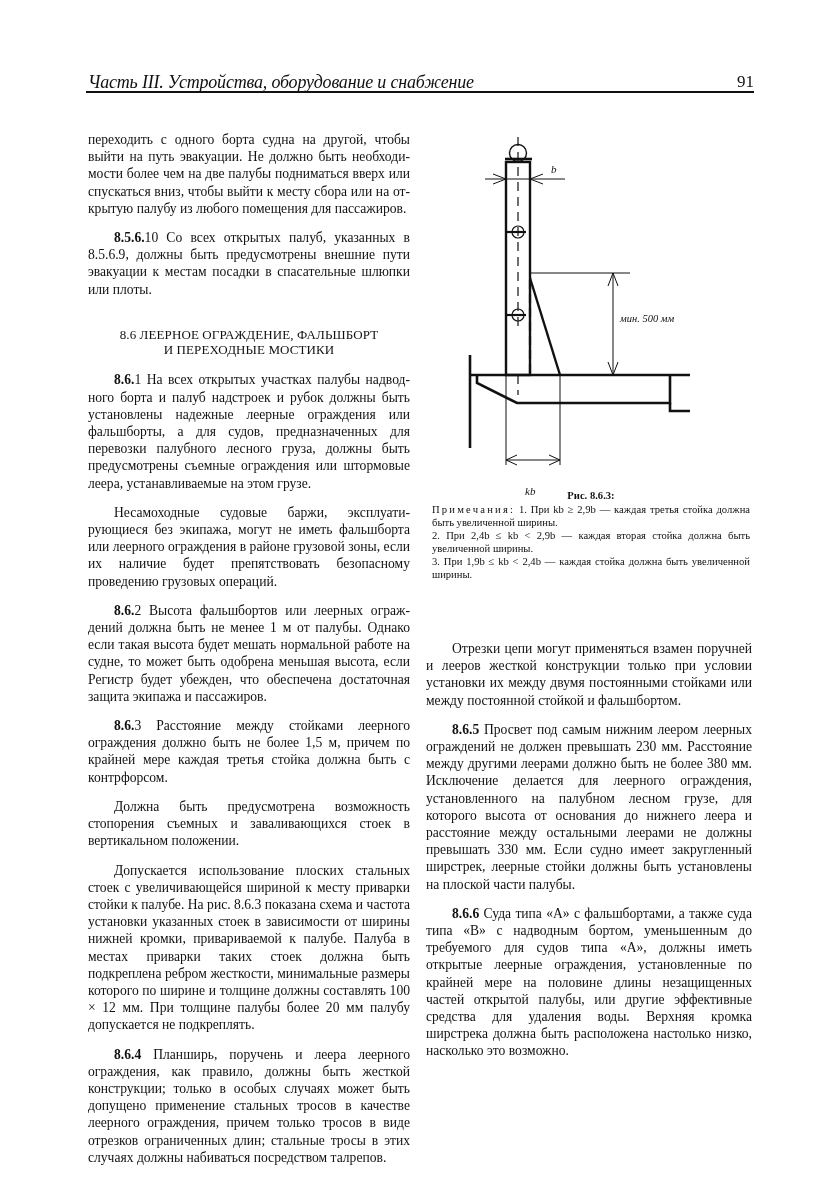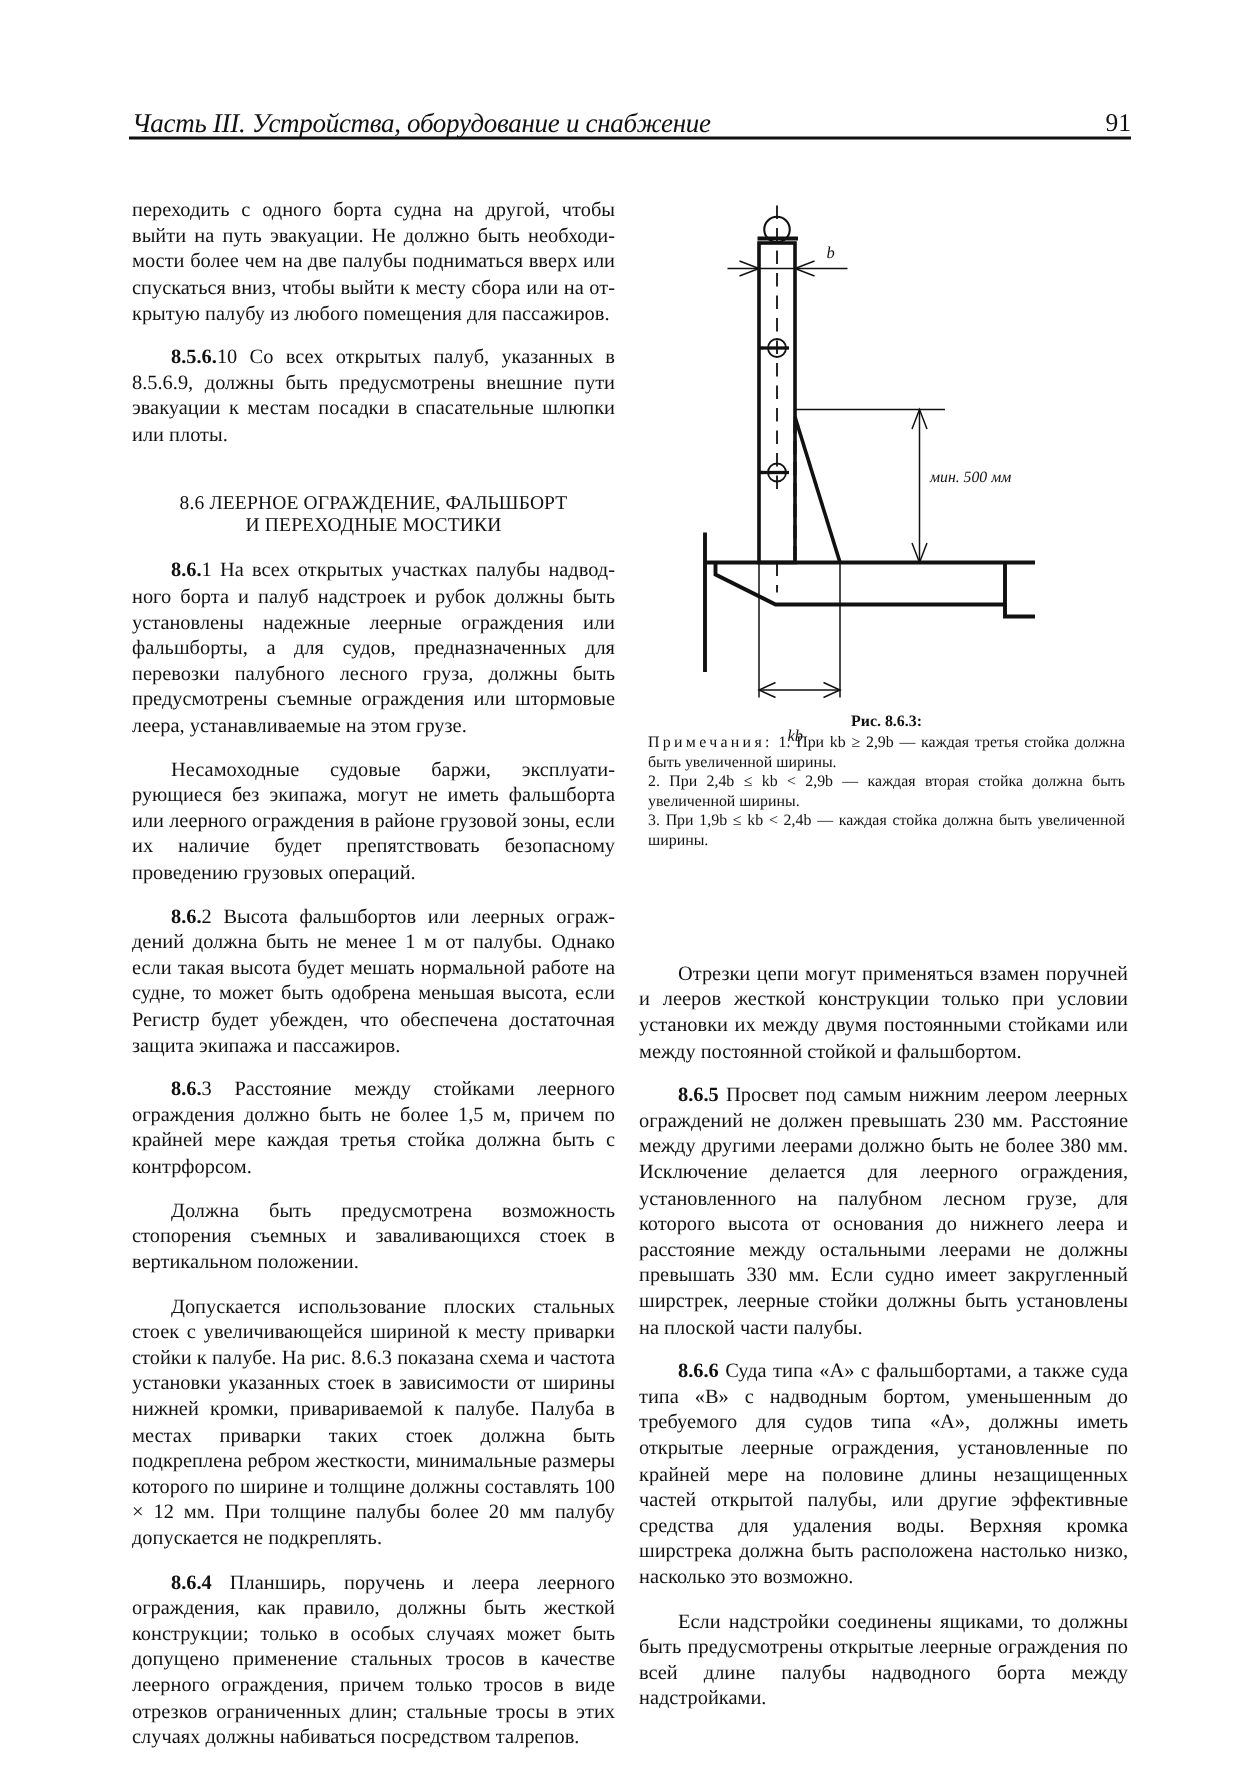--- a/index.html
+++ b/index.html
@@ -16,21 +16,21 @@
   .col p { margin: 0; text-indent: 0; hyphens: manual; }
   .col p.indent { text-indent: 26px; margin-top: 12px; }
   .col p .num { font-weight: bold; }
   .heading { text-align: center; font-weight: normal; font-size: 13px; line-height: 14.8px;
              margin: 30px 0 14px 0 !important; letter-spacing: 0.1px; }
 
   .figure { position: absolute; left: 455px; top: 135px; width: 300px; height: 335px; }
   .figure svg { position: absolute; left: 0; top: 0; }
   .fig-label { position: absolute; font-style: italic; font-size: 11px; }
 
-  .caption { position: absolute; left: 432px; top: 475px; width: 318px; font-size: 10.6px; line-height: 13px; }
+  .caption { position: absolute; left: 432px; top: 489px; width: 318px; font-size: 10.6px; line-height: 13px; }
   .caption-title { text-align: center; font-weight: bold; margin-bottom: 1px; }
   .caption p { margin: 0; text-align: justify; }
   .spaced { letter-spacing: 2.2px; }
 </style>
 </head>
 <body>
 
 <div class="header">
   <span class="header-title">Часть III. Устройства, оборудование и снабжение</span>
   <span class="header-page">91</span>
@@ -102,14 +102,13 @@
   <div class="caption-title">Рис. 8.6.3:</div>
   <p><span class="spaced">Примечания:</span> <span>1. При kb ≥ 2,9b — каждая третья стойка должна быть увеличенной ширины.</span></p>
   <p>2. При 2,4b ≤ kb &lt; 2,9b — каждая вторая стойка должна быть увеличенной ширины.</p>
   <p>3. При 1,9b ≤ kb &lt; 2,4b — каждая стойка должна быть увеличенной ширины.</p>
 </div>
 
 <div class="col col-right-text">
   <p class="indent">Отрезки цепи могут применяться взамен поручней и леeров жесткой конструкции только при условии установки их между двумя постоянными стойками или между постоянной стойкой и фальшбортом.</p>
   <p class="indent"><span class="num">8.6.5</span><span> Просвет под самым нижним леером леерных ограждений не должен превышать 230 мм. Расстояние между другими леерами должно быть не более 380 мм. Исключение делается для леерного ограждения, установленного на палубном лесном грузе, для которого высота от основания до нижнего леера и расстояние между остальными леерами не должны превышать 330 мм. Если судно имеет закругленный ширстрек, леерные стойки должны быть установлены на плоской части палубы.</span></p>
   <p class="indent"><span class="num">8.6.6</span><span> Суда типа «А» с фальшбортами, а также суда типа «В» с надводным бортом, уменьшенным до требуемого для судов типа «А», должны иметь открытые леерные ограждения, установленные по крайней мере на половине длины незащищенных частей открытой палубы, или другие эффективные средства для удаления воды. Верхняя кромка ширстрека должна быть расположена настолько низко, насколько это возможно.</span></p>
-  <p class="indent">Если надстройки соединены ящиками, то должны быть предусмотрены открытые леерные ограждения по всей длине палубы надводного борта между надстройками.</p>
 </div>
 
 </body></html>

